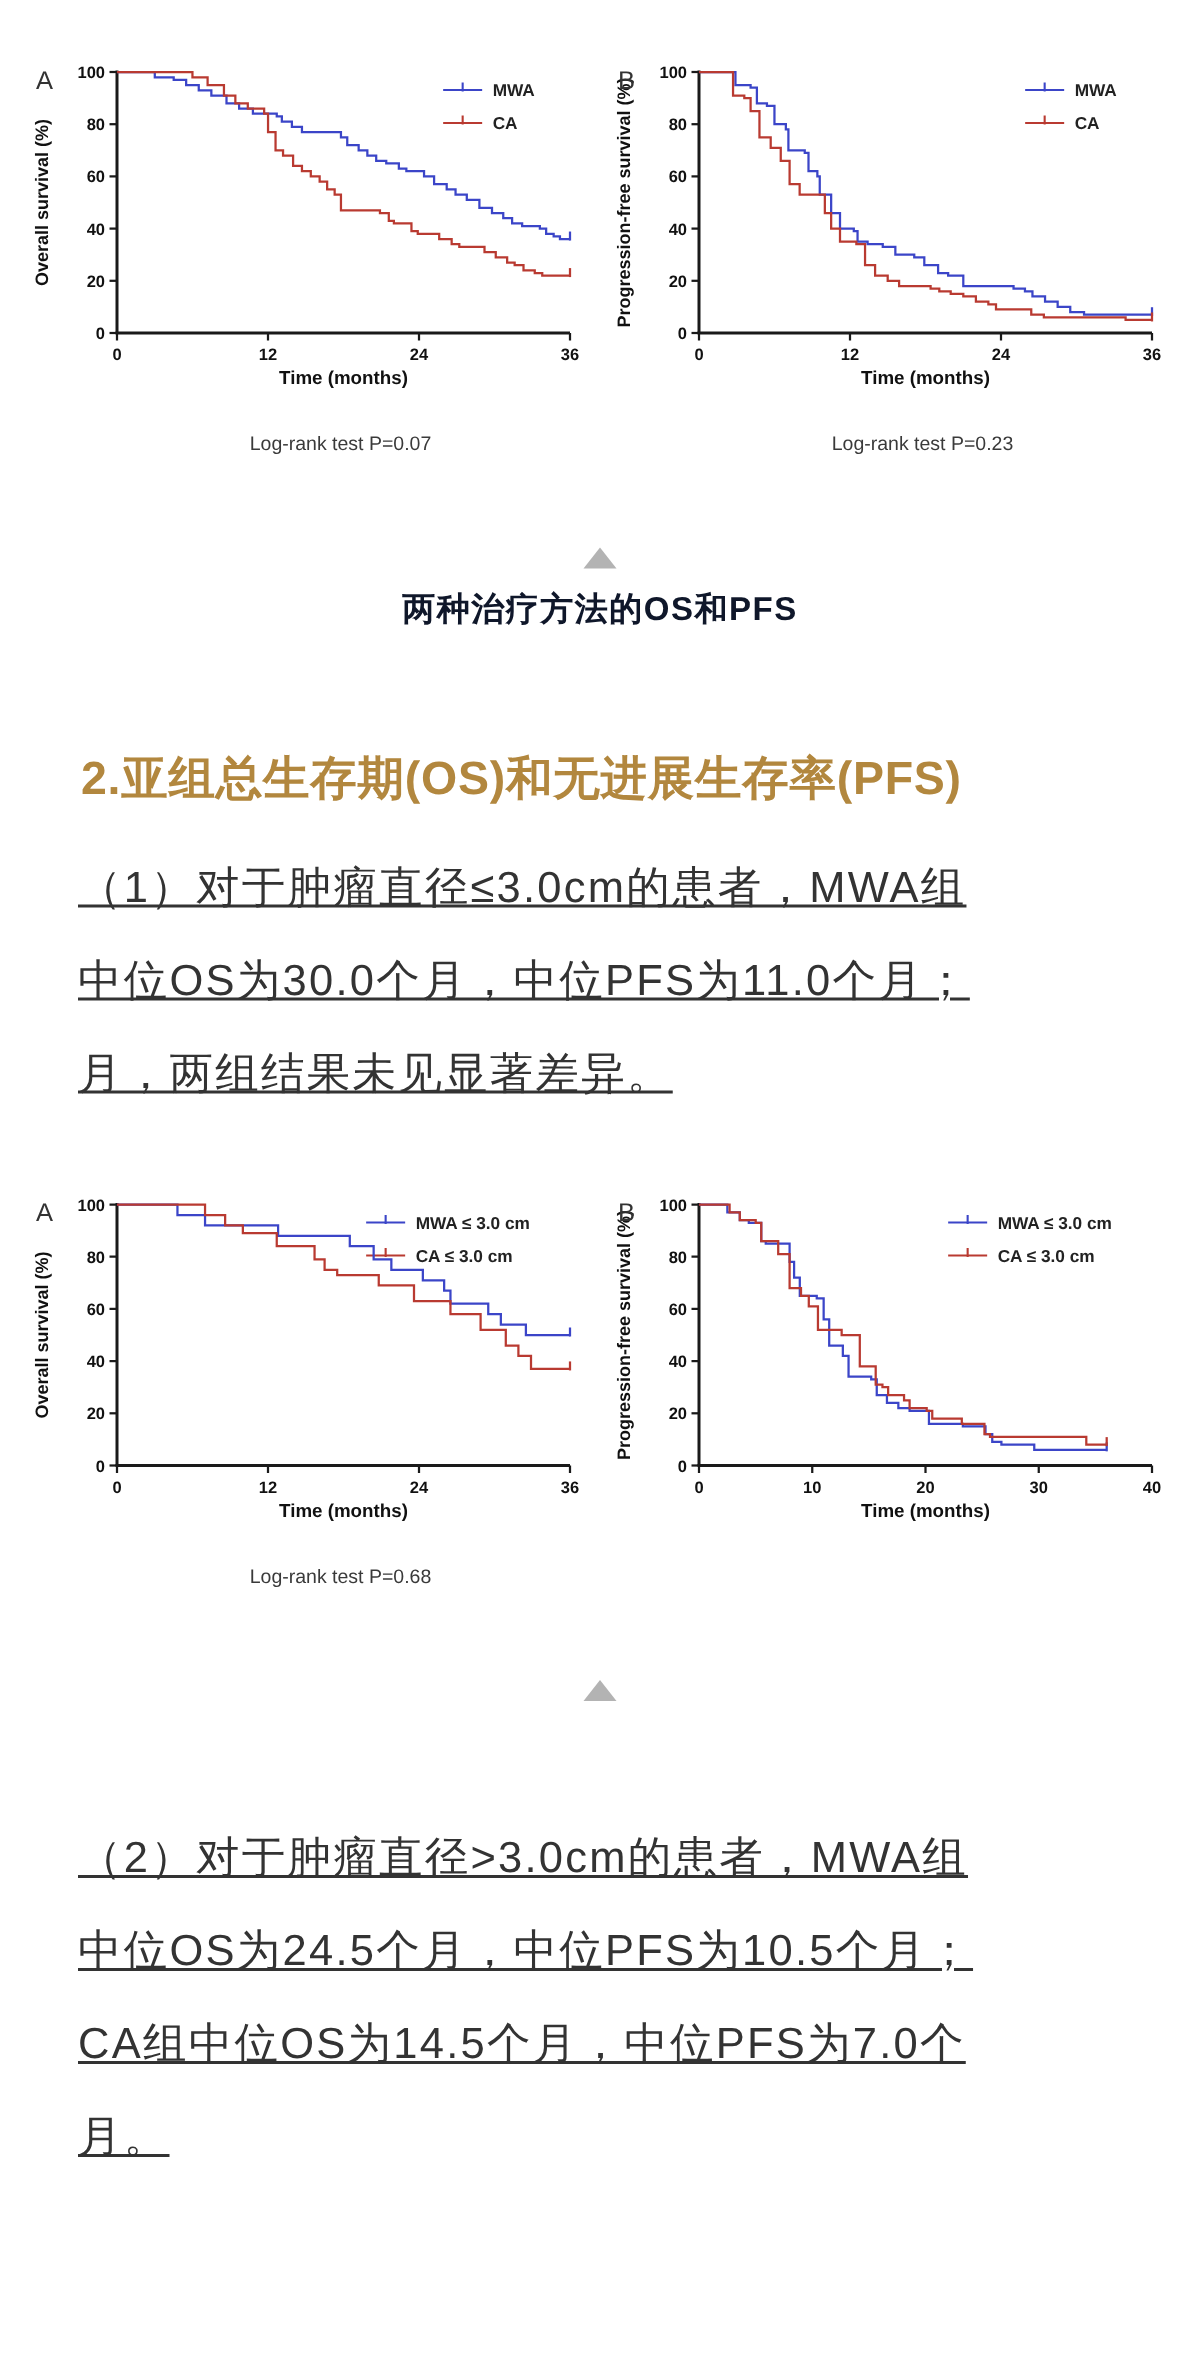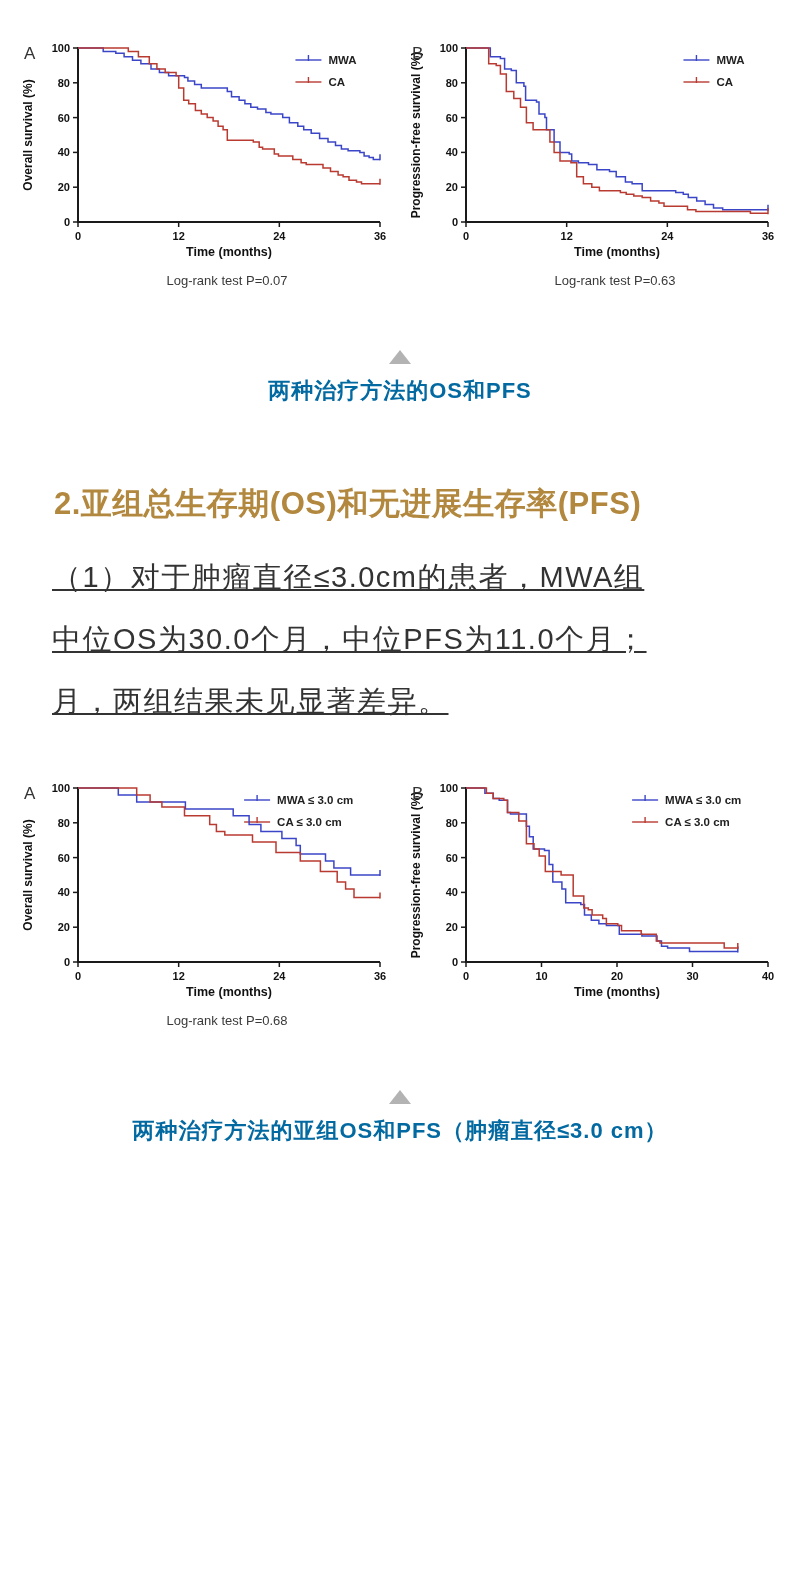--- a/index.html
+++ b/index.html
@@ -3,24 +3,24 @@
 <meta charset="utf-8">
 <style>
   html,body{margin:0;padding:0;background:#ffffff;}
   body{width:800px;min-height:1579px;font-family:"Liberation Sans","DejaVu Sans",sans-serif;overflow-x:hidden;}
   .figure{display:flex;justify-content:space-between;padding:0 18px;}
   .figure.first{margin-top:36px;}
   .figure.second{margin-top:44px;}
   .chart-block{width:376px;}
   .chart-svg svg{display:block;}
   svg text{font-family:"Liberation Sans","DejaVu Sans",sans-serif;}
-  .logrank{width:376px;box-sizing:border-box;padding-left:42px;text-align:center;font-size:13px;color:#3a3a3a;margin-top:5px;}
+  .logrank{width:376px;box-sizing:border-box;padding-left:42px;text-align:center;font-size:13px;color:#3a3a3a;margin-top:20px;}
   .caption-block{margin-top:62px;text-align:center;}
   .triangle{width:0;height:0;border-left:11px solid transparent;border-right:11px solid transparent;border-bottom:14px solid #b3b3b3;margin:0 auto;}
-  .figure-caption{margin-top:12px;font-size:22px;line-height:30px;font-weight:bold;color:#0369a1;letter-spacing:1px;}
+  .figure-caption{margin-top:12px;font-size:22px;line-height:30px;font-weight:bold;color:#0f172a;letter-spacing:1px;}
   .section-heading{margin:78px 40px 0 54px;font-size:31px;line-height:40px;color:#B2873E;font-weight:bold;letter-spacing:0.5px;}
   .para{margin:22px 50px 0 52px;font-size:29px;color:#333333;line-height:62px;letter-spacing:1.5px;}
   .para.second{margin-top:74px;}
   .para-line{white-space:nowrap;text-decoration:underline;}
 </style>
 </head>
 <body>
 
 <div class="article">
 
@@ -100,21 +100,21 @@
             <text x="310.44" y="28" font-size="11.5" text-anchor="start" font-weight="bold" fill="#222">MWA</text>
             <line x1="277.44" y1="46" x2="303.44" y2="46" stroke="#B93A31" stroke-width="1.4"></line>
             <line x1="290.44" y1="41" x2="290.44" y2="47" stroke="#B93A31" stroke-width="1.4"></line>
             <text x="310.44" y="50" font-size="11.5" text-anchor="start" font-weight="bold" fill="#222">CA</text>
             <path d="M 60.0 12.0 H 84.3 V 20.7 H 94.4 V 22.4 H 98.6 V 32.9 H 105.3 V 34.6 H 110.3 V 46.8 H 117.9 V 50.3 H 119.6 V 64.2 H 130.5 V 65.9 H 133.0 V 78.1 H 138.9 V 81.6 H 140.5 V 93.8 H 148.1 V 106.0 H 154.0 V 116.4 H 163.2 V 118.1 H 165.7 V 125.1 H 172.4 V 126.8 H 182.5 V 128.6 H 190.9 V 133.8 H 203.5 V 135.5 H 210.2 V 140.8 H 219.4 V 146.0 H 226.1 V 147.7 H 236.2 V 154.7 H 269.7 V 156.4 H 277.3 V 158.2 H 282.3 V 161.6 H 290.7 V 165.1 H 299.1 V 168.6 H 307.5 V 172.1 H 316.7 V 173.8 H 362.0" fill="none" stroke="#3B45C8" stroke-width="1.5" stroke-linejoin="miter"></path>
             <line x1="362" y1="168.82" x2="362" y2="174.82" stroke="#3B45C8" stroke-width="1.5"></line>
             <path d="M 60.0 12.0 H 82.7 V 27.7 H 90.2 V 29.4 H 94.4 V 38.1 H 100.3 V 55.5 H 107.8 V 62.5 H 114.5 V 71.2 H 120.4 V 86.8 H 127.1 V 93.8 H 143.9 V 106.0 H 148.1 V 116.4 H 154.0 V 125.1 H 164.9 V 126.8 H 170.7 V 140.8 H 177.4 V 147.7 H 185.8 V 151.2 H 193.4 V 154.7 H 214.4 V 156.4 H 220.2 V 158.2 H 227.8 V 159.9 H 236.2 V 161.6 H 244.6 V 165.1 H 252.9 V 166.9 H 258.0 V 170.3 H 281.5 V 173.8 H 289.9 V 175.6 H 344.4 V 177.3 H 362.0" fill="none" stroke="#B93A31" stroke-width="1.5" stroke-linejoin="miter"></path>
             <line x1="362" y1="172.29999999999998" x2="362" y2="178.29999999999998" stroke="#B93A31" stroke-width="1.5"></line>
           </svg>
         </div>
-      <div class="logrank">Log-rank test P=0.63</div>
+      <div class="logrank">Log-rank test P=0.23</div>
     </div>
   </div>
 
   <div class="caption-block">
     <div class="triangle"></div>
     <div class="figure-caption">两种治疗方法的OS和PFS</div>
   </div>
 
   <h2 class="section-heading">2.亚组总生存期(OS)和无进展生存率(PFS)</h2>
 
@@ -207,17 +207,22 @@
             <line x1="331.8" y1="170.56" x2="331.8" y2="176.56" stroke="#3B45C8" stroke-width="1.5"></line>
             <path d="M 60.0 12.0 H 80.4 V 17.2 H 87.2 V 22.4 H 97.8 V 24.2 H 101.5 V 36.4 H 112.8 V 45.1 H 120.4 V 67.7 H 128.0 V 72.9 H 133.2 V 79.9 H 139.3 V 95.5 H 155.1 V 99.0 H 167.2 V 119.9 H 177.8 V 132.1 H 182.3 V 133.8 H 186.1 V 139.0 H 196.7 V 142.5 H 200.4 V 147.7 H 211.8 V 149.5 H 215.5 V 154.7 H 235.2 V 158.2 H 250.3 V 165.1 H 254.0 V 166.9 H 318.2 V 172.1 H 331.8" fill="none" stroke="#B93A31" stroke-width="1.5" stroke-linejoin="miter"></path>
             <line x1="331.8" y1="167.08" x2="331.8" y2="173.08" stroke="#B93A31" stroke-width="1.5"></line>
           </svg>
         </div>
     </div>
   </div>
 
   <div class="caption-block">
     <div class="triangle"></div>
-    <div class="figure-caption">两种治疗方法的亚组OS和PFS（肿瘤直径≤3.0 cm）</div>
-  </div>
-
+  </div>
+
+  <div class="para second">
+    <div class="para-line">（2）对于肿瘤直径&gt;3.0cm的患者，MWA组</div>
+    <div class="para-line">中位OS为24.5个月，中位PFS为10.5个月；</div>
+    <div class="para-line">CA组中位OS为14.5个月，中位PFS为7.0个</div>
+    <div class="para-line">月。</div>
+  </div>
 
 </div>
 
 </body></html>

